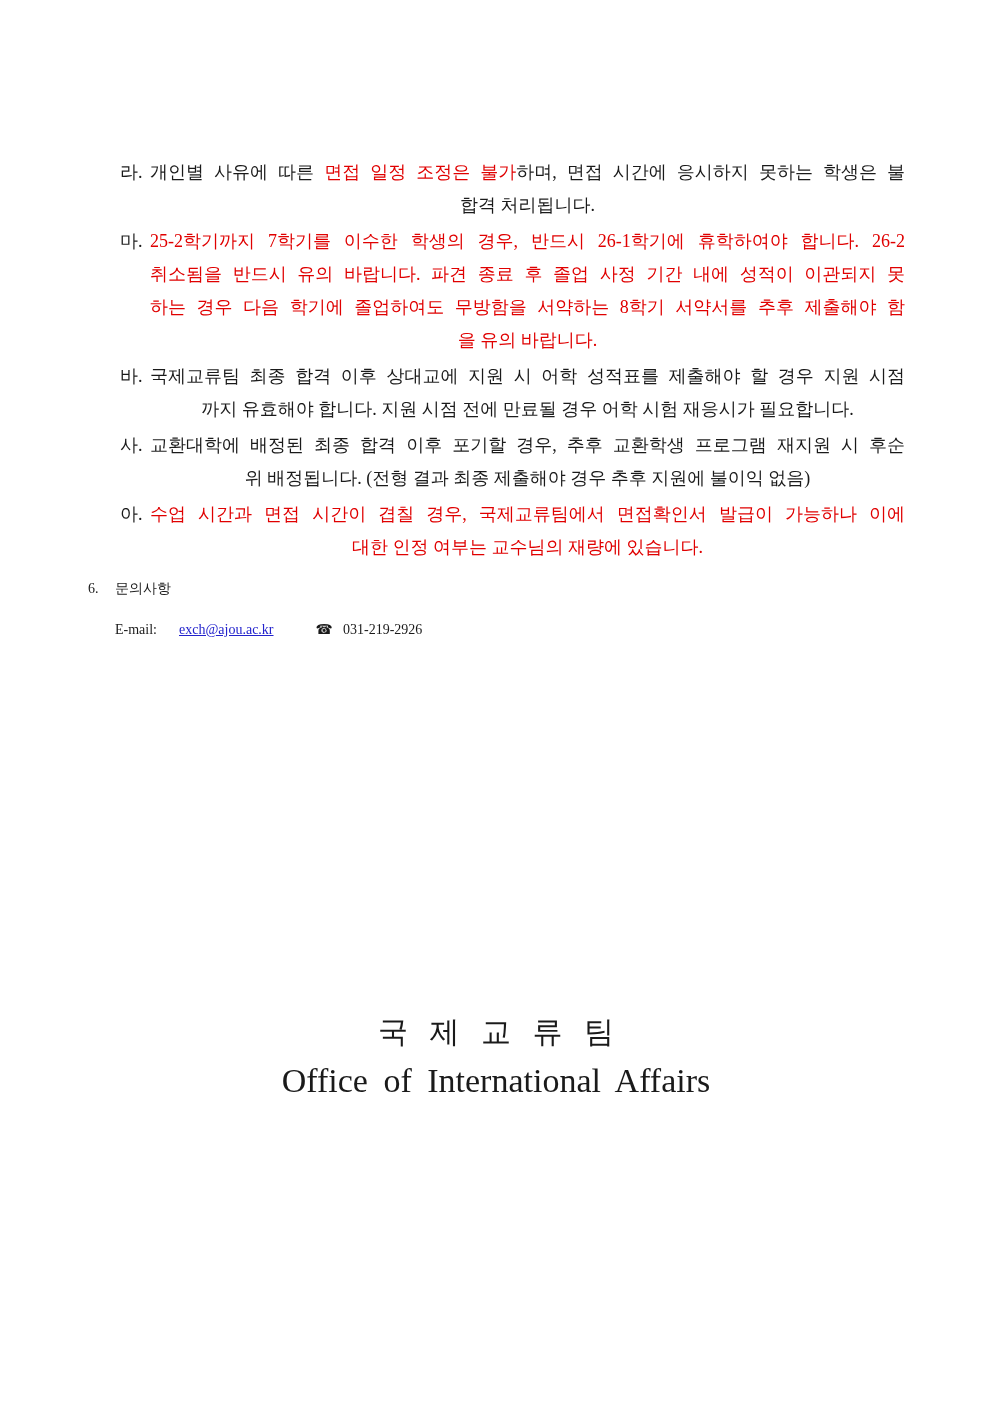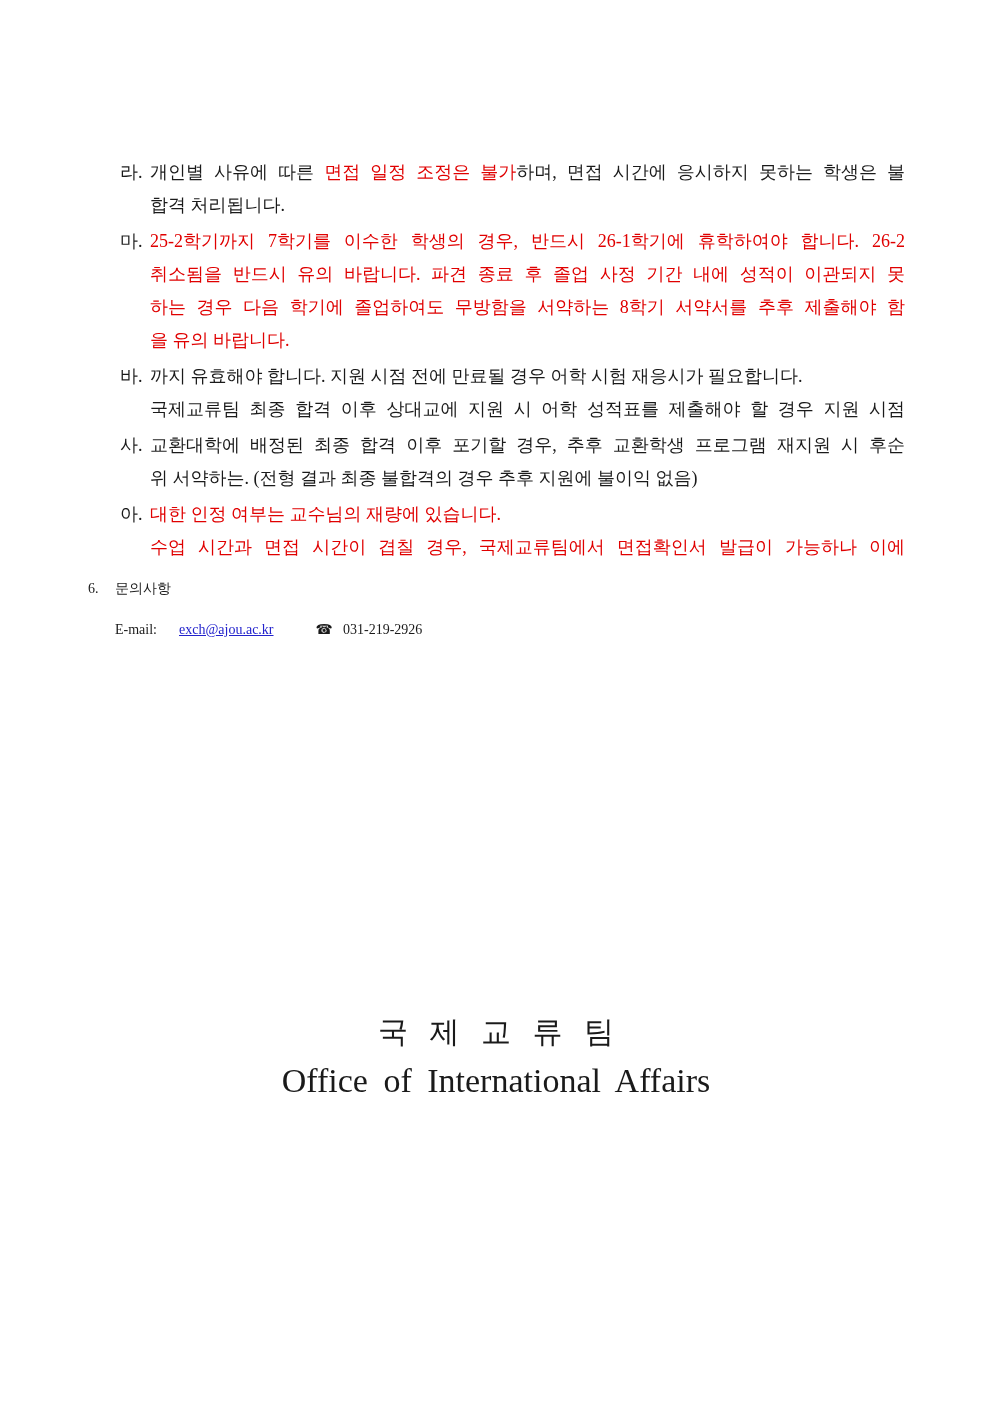--- a/index.html
+++ b/index.html
@@ -15,21 +15,21 @@
   .notice-list { padding: 156px 87px 0 120px; }
   .notice-item {
     position: relative;
     padding-left: 30px;
     margin-bottom: 3px;
     font-size: 18px;
     line-height: 33px;
   }
   .notice-label { position: absolute; left: 0; top: 0; }
   .notice-line { text-align: justify; text-align-last: justify; word-break: break-all; }
-  .notice-line.last { text-align: left; text-align-last: auto; }
+  .notice-line.last { text-align: center; text-align-last: auto; }
   .seg-red { color: var(--red, #e00000); margin-top: 44px; }
 
   
   .inquiry { margin: 8px 87px 0 88px; font-size: 14px; line-height: 33px; }
   .inq-num { display: inline-block; min-width: 27px; }
   .contact-row { margin-left: 27px; display: flex; align-items: baseline; }
   .email-label { margin-right: 22px; }
   .email-link { color: var(--link, #2222cc); text-decoration: underline; cursor: pointer; margin-top: 8px; }
   .phone-icon { margin-left: 42px; margin-right: 10px; font-family: "DejaVu Sans", sans-serif; }
 
@@ -51,32 +51,32 @@
       </div>
       <div class="notice-item">
         <span class="notice-label">마.</span>
         <div class="notice-line"><span class="seg-red">25-2학기까지 7학기를 이수한 학생의 경우, 반드시 26-1학기에 휴학하여야 합니다. 26-2</span></div>
         <div class="notice-line"><span class="seg-red">취소됨을 반드시 유의 바랍니다. 파견 종료 후 졸업 사정 기간 내에 성적이 이관되지 못</span></div>
         <div class="notice-line"><span class="seg-red">하는 경우 다음 학기에 졸업하여도 무방함을 서약하는 8학기 서약서를 추후 제출해야 함</span></div>
         <div class="notice-line last"><span class="seg-red">을 유의 바랍니다.</span></div>
       </div>
       <div class="notice-item">
         <span class="notice-label">바.</span>
+        <div class="notice-line"><span>국제교류팀 최종 합격 이후 상대교에 지원 시 어학 성적표를 제출해야 할 경우 지원 시점</span></div>
         <div class="notice-line last"><span>까지 유효해야 합니다. 지원 시점 전에 만료될 경우 어학 시험 재응시가 필요합니다.</span></div>
-        <div class="notice-line"><span>국제교류팀 최종 합격 이후 상대교에 지원 시 어학 성적표를 제출해야 할 경우 지원 시점</span></div>
       </div>
       <div class="notice-item">
         <span class="notice-label">사.</span>
         <div class="notice-line"><span>교환대학에 배정된 최종 합격 이후 포기할 경우, 추후 교환학생 프로그램 재지원 시 후순</span></div>
-        <div class="notice-line last"><span>위 서약하는. (전형 결과 최종 불합격의 경우 추후 지원에 불이익 없음)</span></div>
+        <div class="notice-line last"><span>위 배정됩니다. (전형 결과 최종 제출해야 경우 추후 지원에 불이익 없음)</span></div>
       </div>
       <div class="notice-item">
         <span class="notice-label">아.</span>
+        <div class="notice-line"><span class="seg-red">수업 시간과 면접 시간이 겹칠 경우, 국제교류팀에서 면접확인서 발급이 가능하나 이에</span></div>
         <div class="notice-line last"><span class="seg-red">대한 인정 여부는 교수님의 재량에 있습니다.</span></div>
-        <div class="notice-line"><span class="seg-red">수업 시간과 면접 시간이 겹칠 경우, 국제교류팀에서 면접확인서 발급이 가능하나 이에</span></div>
       </div>
     </div>
 
   <div class="inquiry">
     <div class="inquiry-heading">
       <span class="inq-num">6.</span><span class="inq-title">문의사항</span>
     </div>
     <div class="contact-row">
       <span class="email-label">E-mail:</span>
       <a class="email-link">exch@ajou.ac.kr</a>

